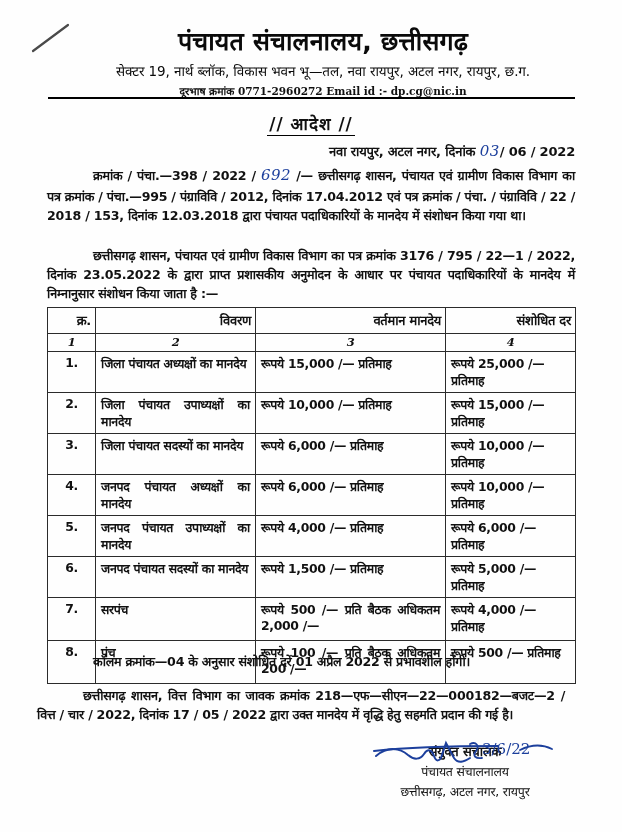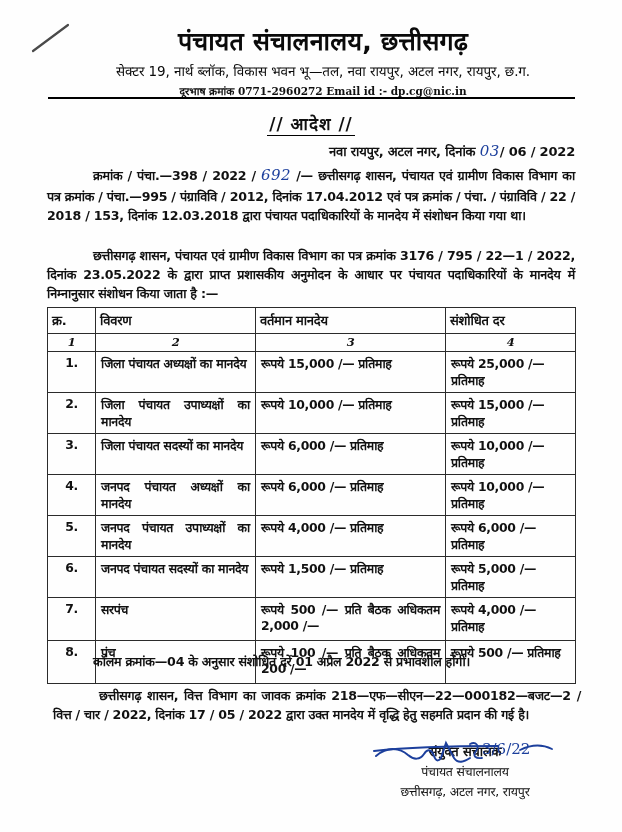--- a/index.html
+++ b/index.html
@@ -143,21 +143,21 @@
   table.rates th, table.rates td {
     border: 1px solid #2b2b2b;
     padding: 3px 5px;
     vertical-align: top;
     font-size: 12.4px;
     font-weight: bold;
     letter-spacing: -0.3px;
     color: #111;
   }
   table.rates th {
-    text-align: left;
+    text-align: right;
     padding: 3px 4px 4px 4px;
     font-size: 13px;
   }
   td.sr, th.sr { text-align: center; }
   tr.numrow td {
     text-align: center;
     font-family: "DejaVu Serif", serif;
     font-style: italic;
     font-size: 11.5px;
     font-weight: bold;
@@ -167,21 +167,21 @@
   td.cur  { text-align: justify; }
   td.rev  { text-align: left; }
   tr.body-row td { height: 33px; }
   tr.tall-row td { height: 36px; }
   .just-left { text-align: justify; text-align-last: left; }
 
   
   #close1 { position: absolute; left: 47px; top: 653px; width: 528px;
             font-family: "DejaVu Sans", sans-serif; font-size: 12.6px;
             font-weight: bold; letter-spacing: -0.25px; }
-  #close2 { position: absolute; left: 53px; top: 686px; width: 528px;
+  #close2 { position: absolute; left: 37px; top: 686px; width: 528px;
             font-family: "DejaVu Sans", sans-serif; font-size: 12.6px;
             font-weight: bold; line-height: 1.52; text-align: justify;
             letter-spacing: -0.25px; }
 
   
   .sig-block {
     position: absolute;
     left: 330px;
     top: 742px;
     width: 270px;

